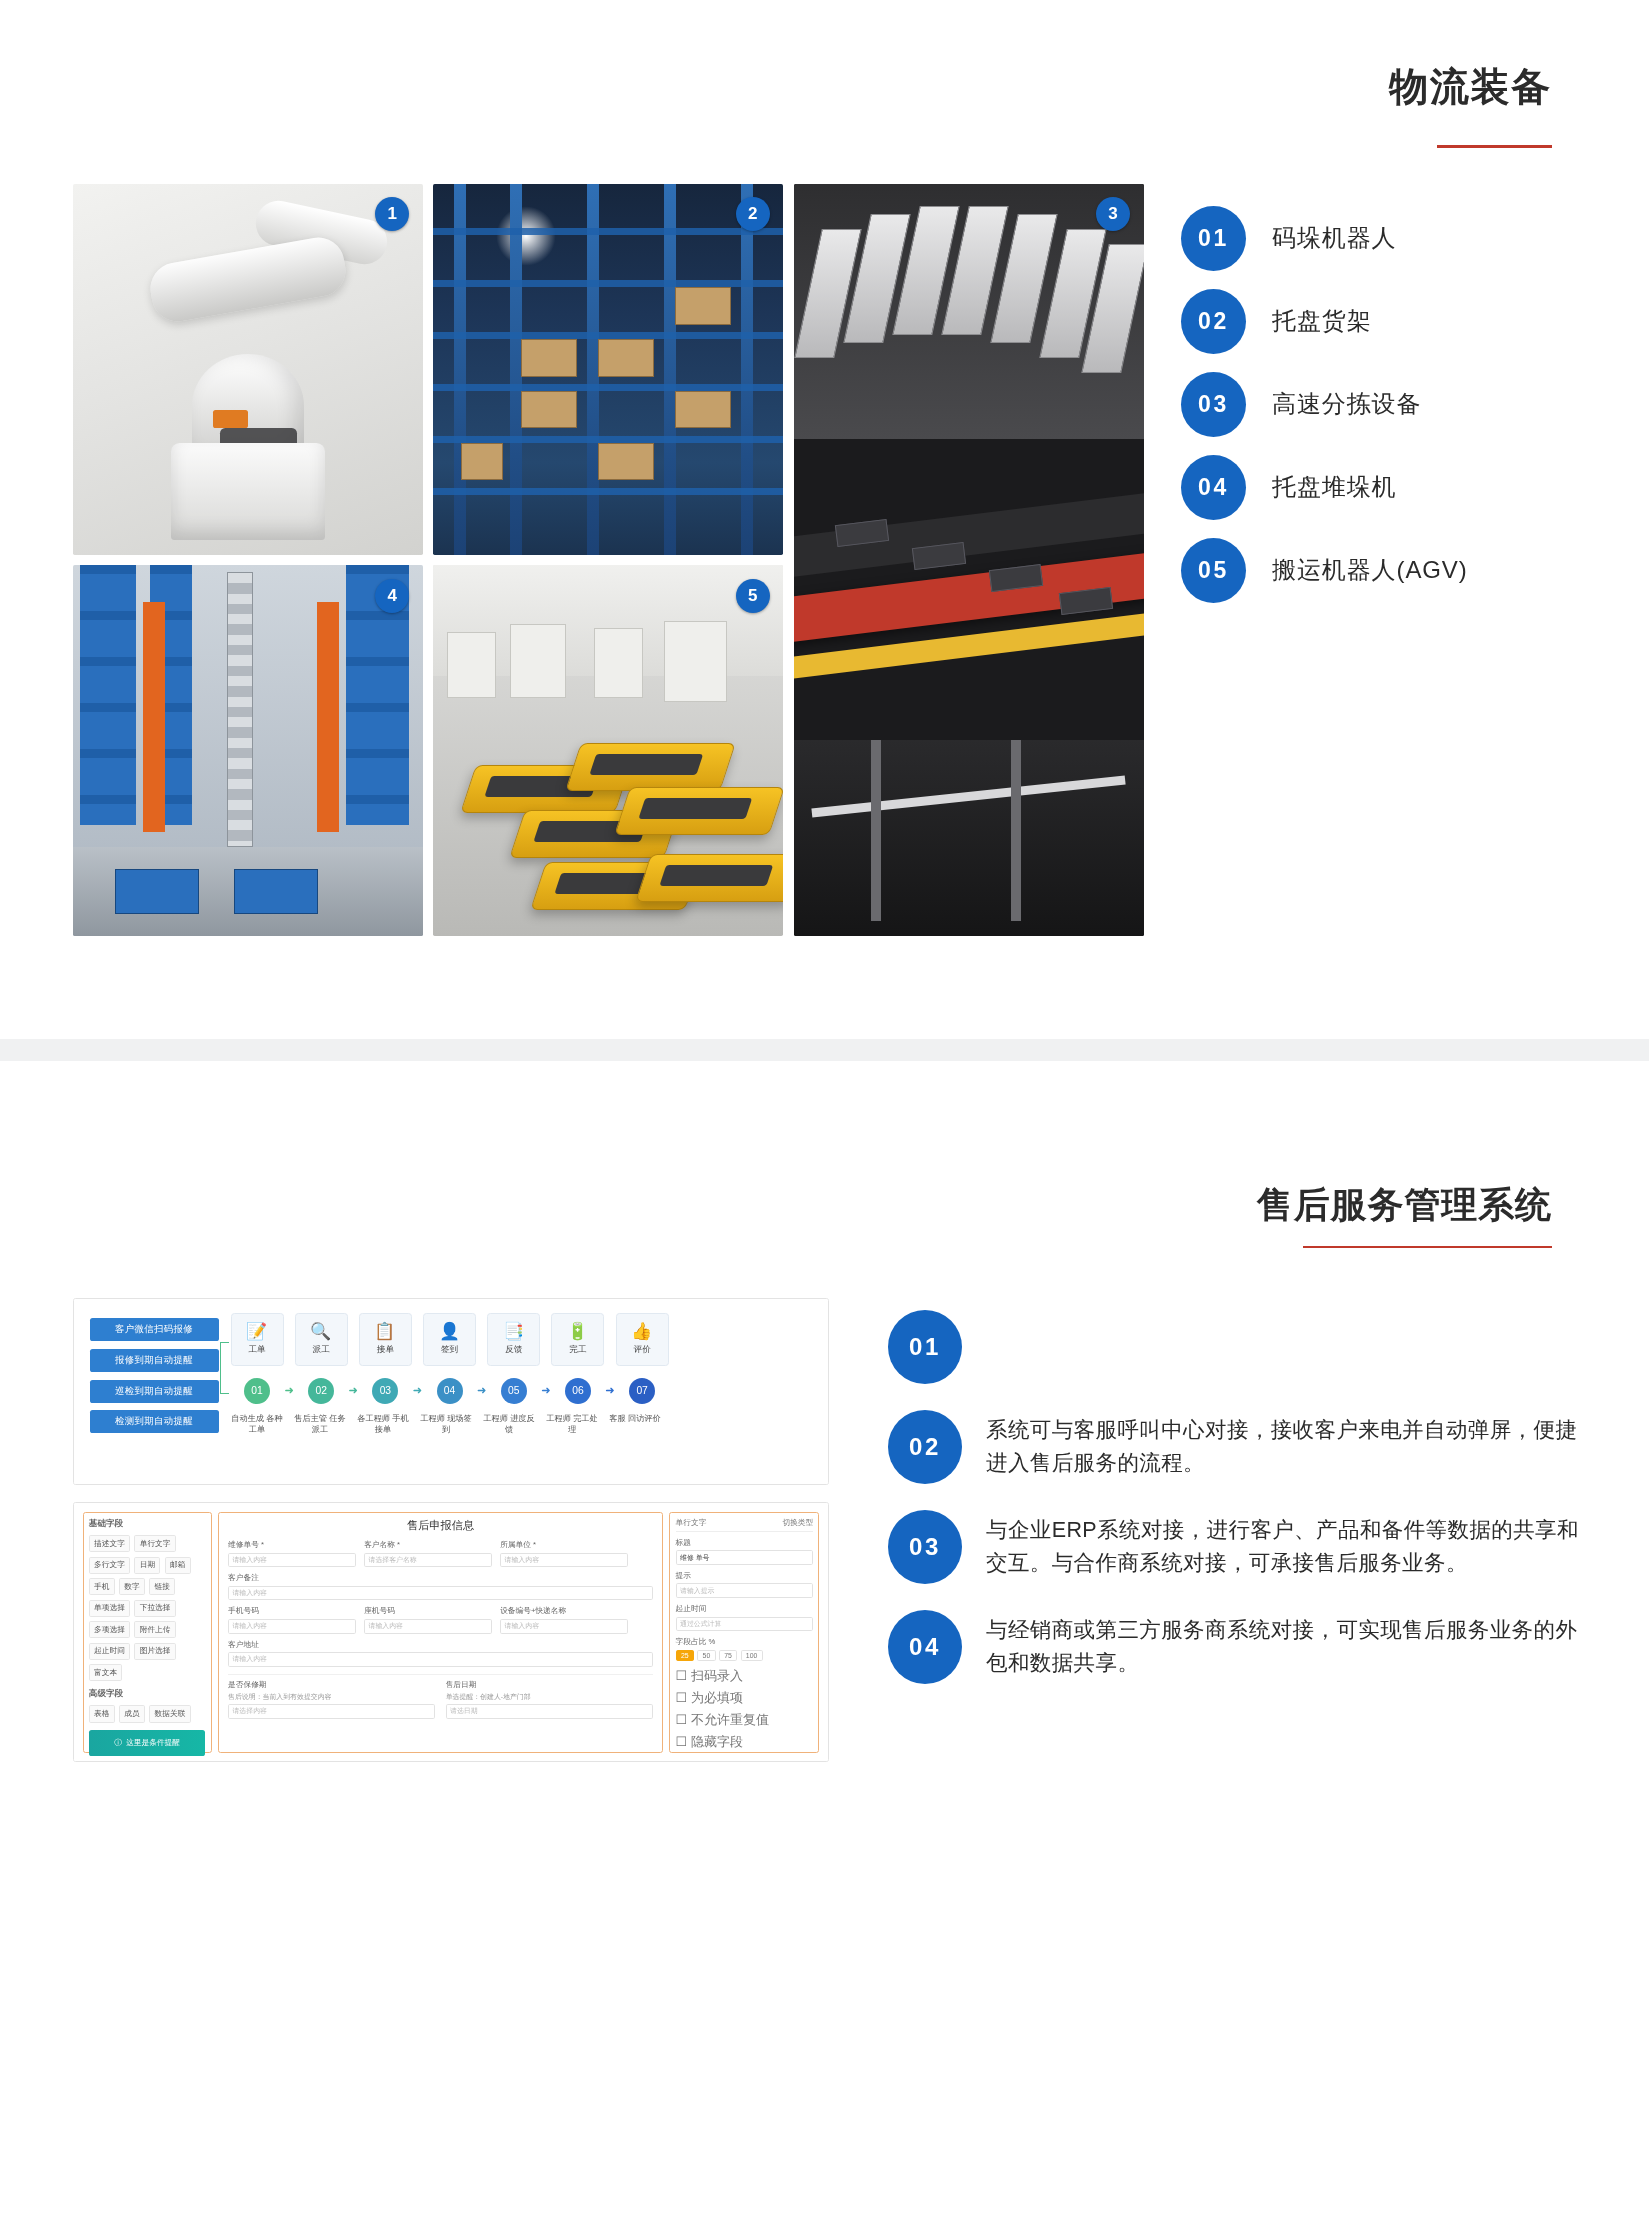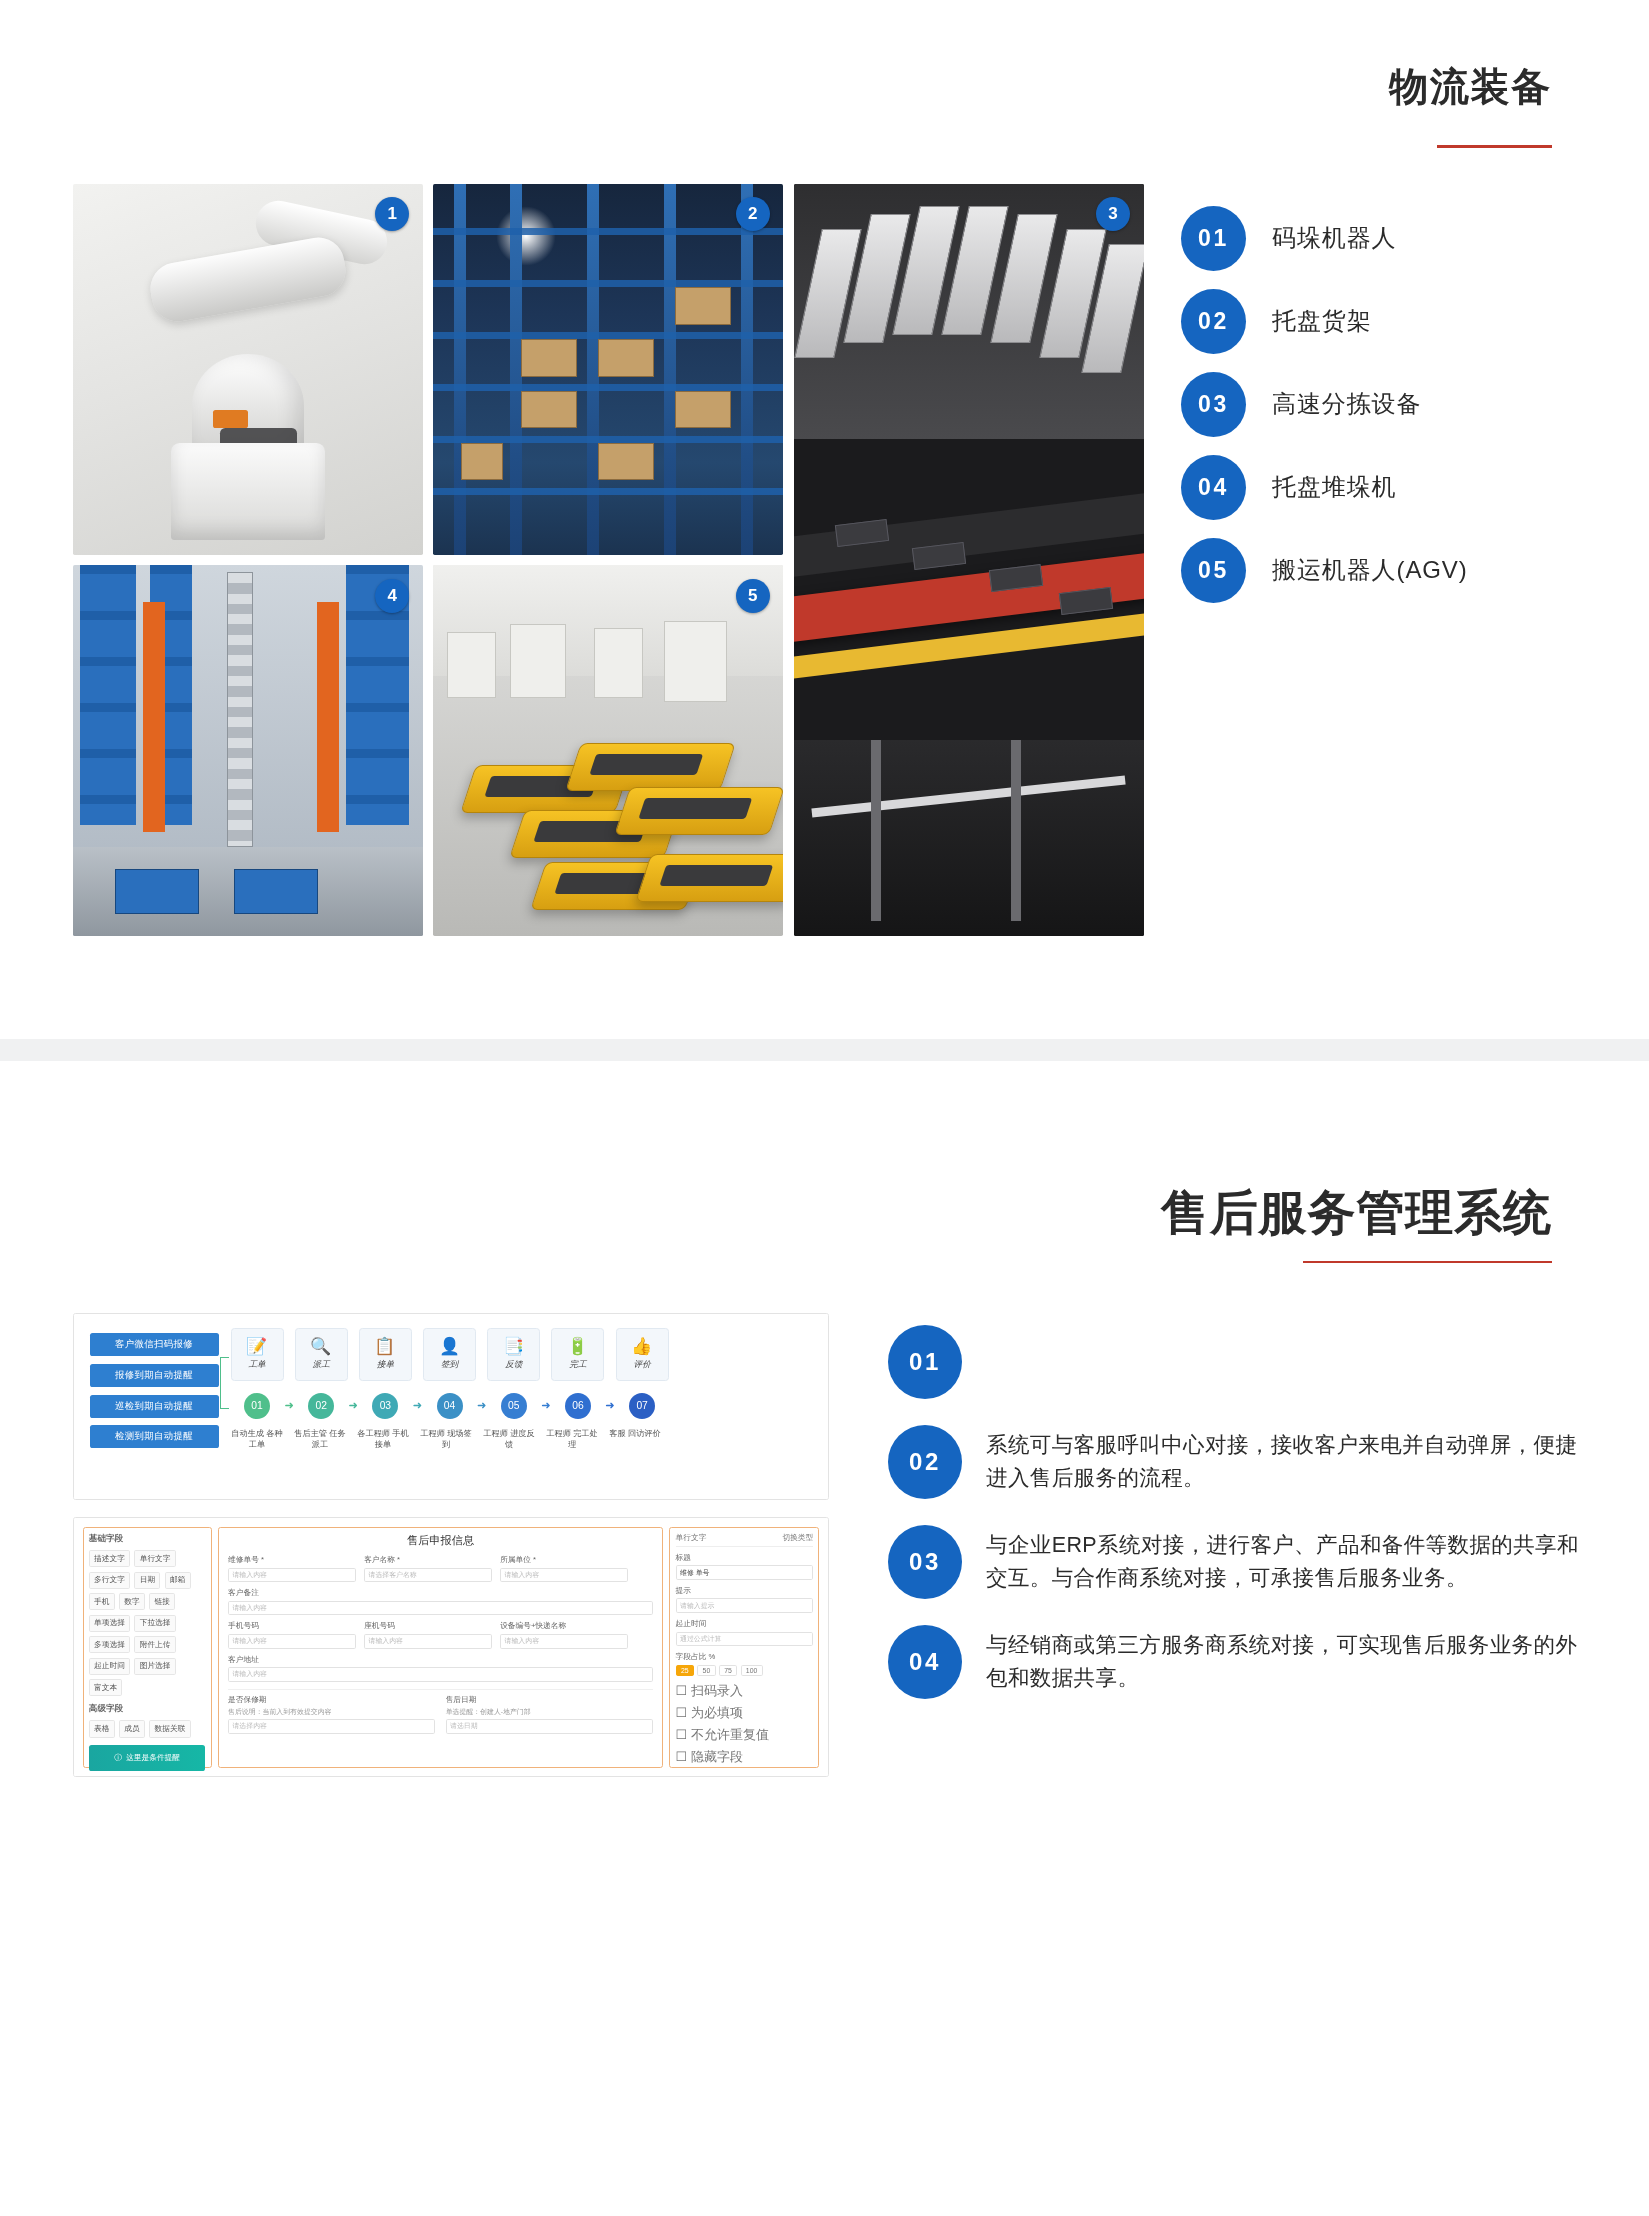--- a/index.html
+++ b/index.html
@@ -282,21 +282,21 @@
     font-weight: bold;
     color: #2b2b2b;
     letter-spacing: 2.6px;
   }
 
   .sec3-header {
     text-align: right;
     padding: 120px 97px 0 0;
   }
   .sec3-title {
-    font-size: 48px;
+    font-size: 36px;
     font-weight: bold;
     color: #2b2b2b;
     letter-spacing: 0.9px;
   }
   .sec3-underline {
     width: 249px; height: 2.6px; background: #c0392b;
     margin-left: auto; margin-top: 15.5px;
   }
 
   .sec3-body {
@@ -332,21 +332,21 @@
     align-items: center; justify-content: center; letter-spacing: 0.4px;
   }
   .flow-right { flex: 1; position: relative; }
   .flow-cards { display: flex; gap: 11.2px; }
   .flow-card {
     width: 53px; height: 53px; background: #f3f7fb; border: 0.9px solid #e1e9f1;
     border-radius: 3.4px; display: flex; flex-direction: column;
     align-items: center; justify-content: center; gap: 3.4px;
   }
   .flow-card .ico { font-size: 17px; line-height: 1; }
-  .flow-card .cap { font-size: 8.6px; color: #444; font-style: italic; }
+  .flow-card .cap { font-size: 8.6px; color: #444; }
   .flow-steps { display: flex; gap: 11.2px; margin-top: 12px; align-items: center;}
   .step-dot {
     width: 26px; height: 26px; border-radius: 50%; color: #fff;
     font-size: 10.3px; display: flex; align-items: center; justify-content: center;
     flex: 0 0 auto;
   }
   .step-wrap { width: 53px; display: flex; align-items: center; justify-content: center; position: relative;}
   .step-arrow { position: absolute; right: -10.3px; font-size: 11.2px; }
   .flow-caps { display: flex; gap: 10px; margin-top: 8.6px; }
   .flow-cap {

